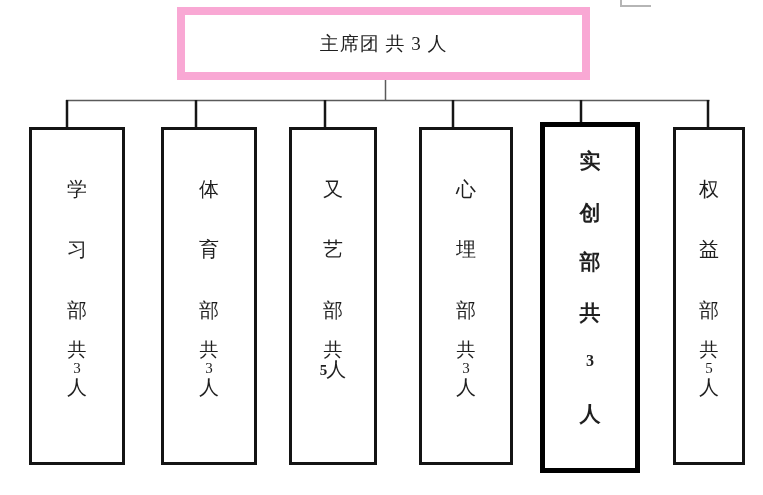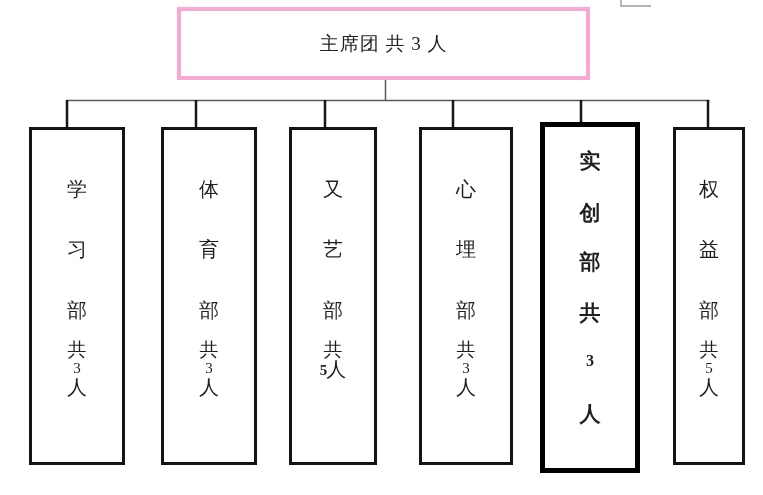--- a/index.html
+++ b/index.html
@@ -10,21 +10,21 @@
     font-family:"Liberation Serif","DejaVu Serif",serif;
     overflow:hidden;
   }
   .connectors{position:absolute;left:0;top:0;width:763px;height:495px;}
   .corner-artifact{
     position:absolute;left:620px;top:0;width:29px;height:5px;
     border-left:2px solid #b5b5b5;border-bottom:2px solid #b5b5b5;
   }
   .root-box{
     position:absolute;left:177px;top:7px;width:413px;height:73px;
-    box-sizing:border-box;border:4px solid #f9a8d4;background:#fff;
+    box-sizing:border-box;border:8px solid #f9a8d4;background:#fff;
     display:flex;align-items:center;justify-content:center;
   }
   .root-box span{font-size:19px;color:#1f1f1f;letter-spacing:1px;}
   .dept{
     position:absolute;top:127px;height:338px;
     box-sizing:border-box;border:3px solid #141414;background:#fff;
     display:flex;flex-direction:column;align-items:center;
   }
   .dept .ch{font-size:20px;line-height:24px;color:#1f1f1f;}
   .m1{margin-top:47px;}

